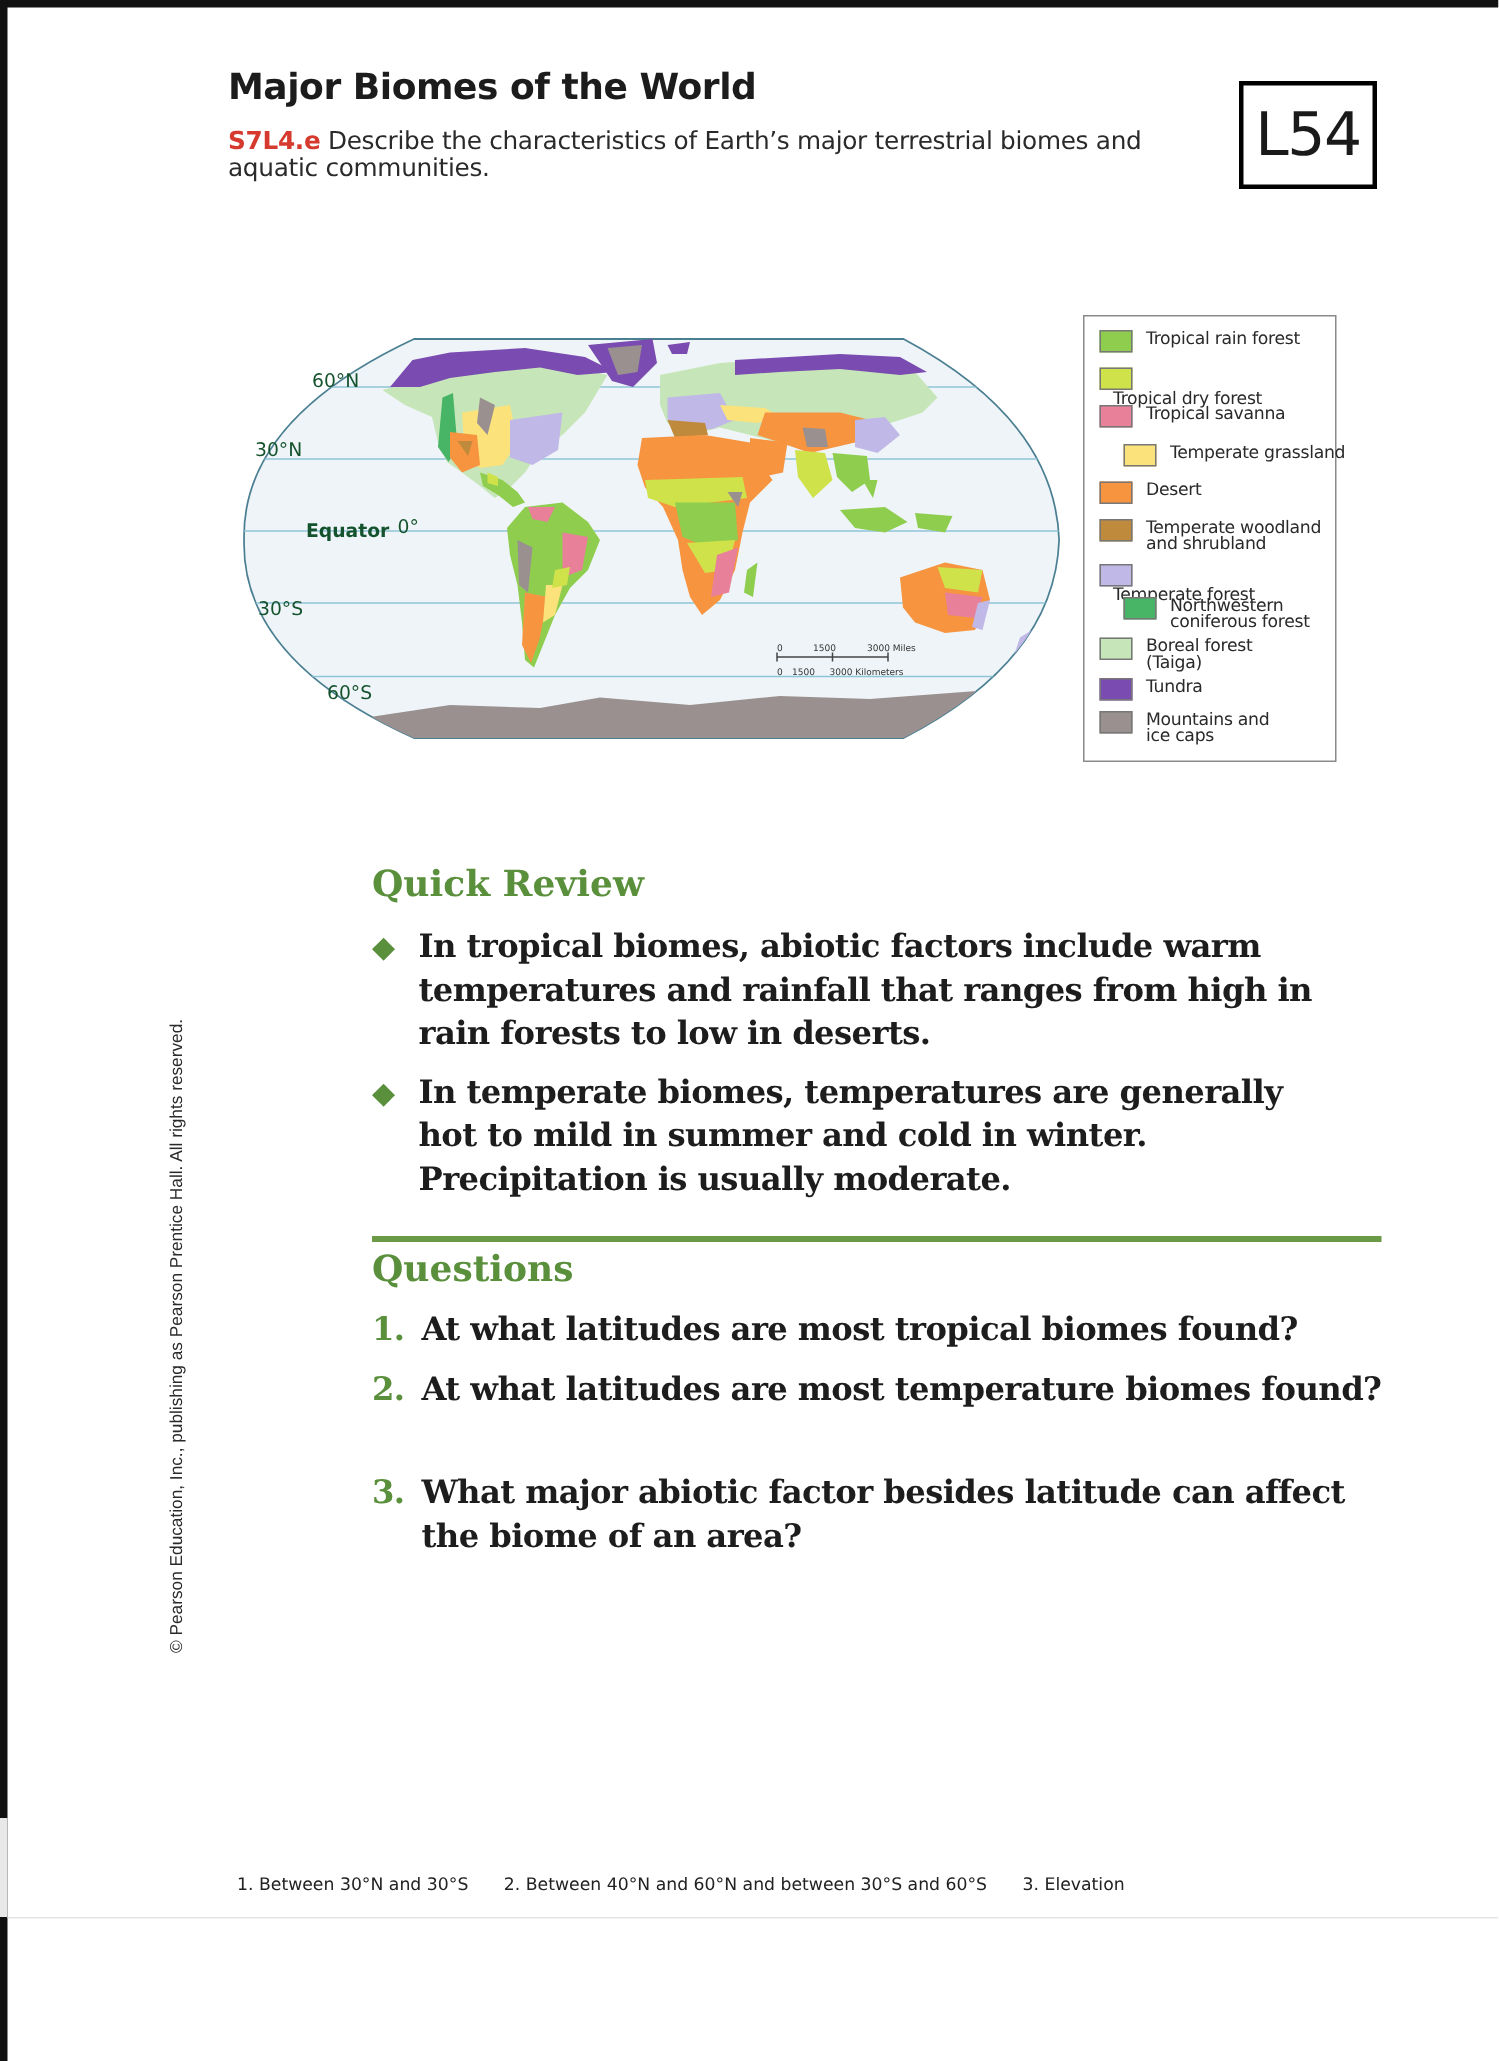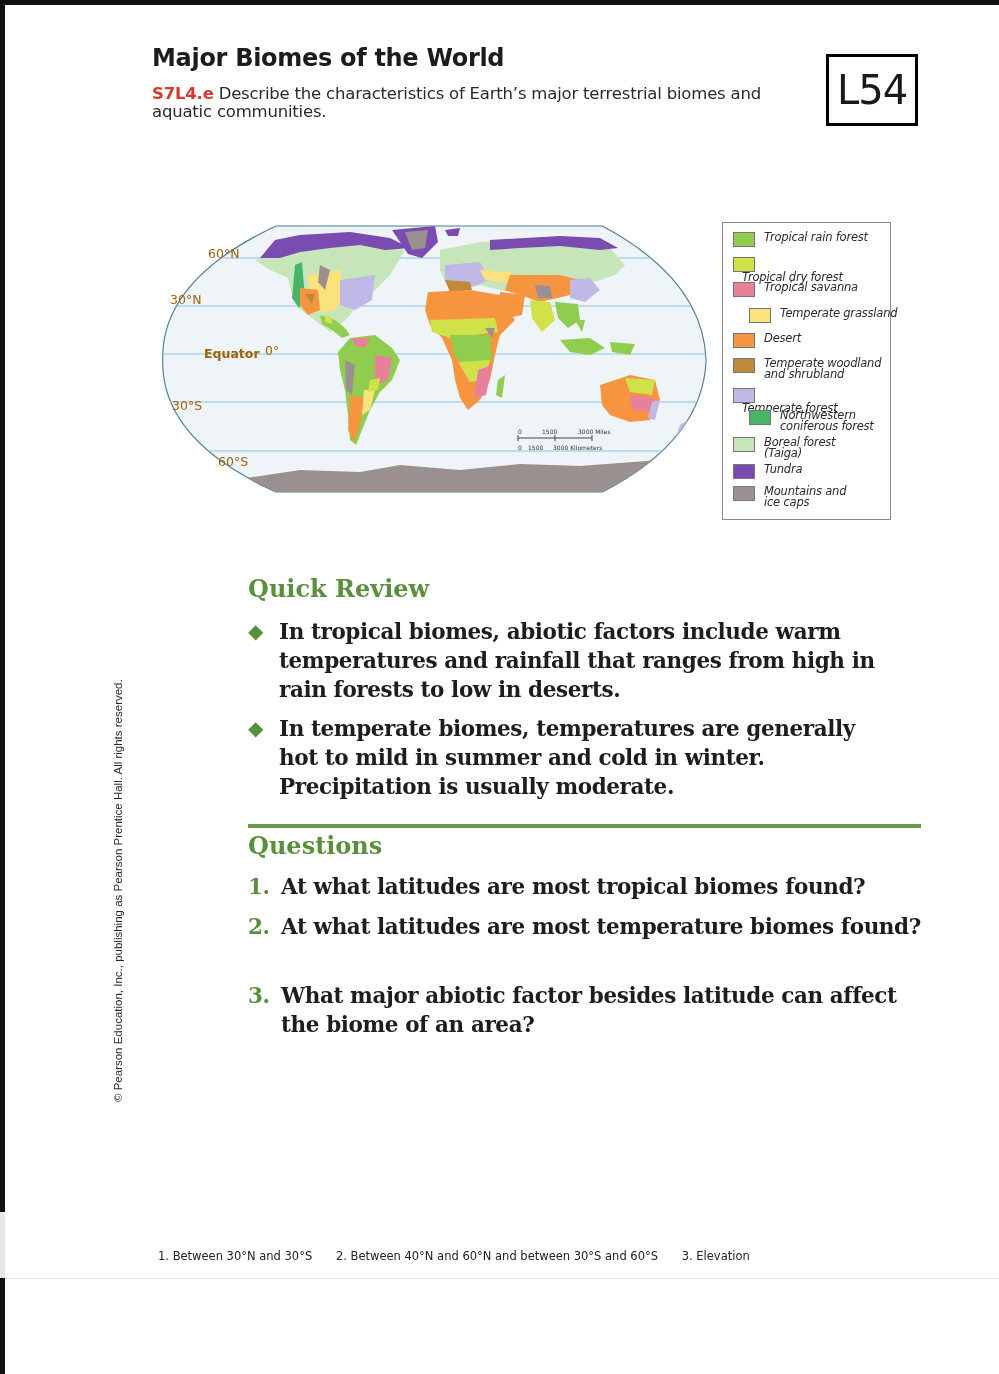--- a/index.html
+++ b/index.html
@@ -27,25 +27,25 @@
     .standard .code { color: #d63a2e; font-weight: bold; margin-right: 5px; }
     .lesson-box {
       position: absolute; left: 826px; top: 54px; width: 92px; height: 72px;
       border: 3px solid #000000; box-sizing: border-box;
       display: flex; align-items: center; justify-content: center;
       font-family: "DejaVu Sans", sans-serif; font-size: 40px; color: #1a1a1a; letter-spacing: -1px;
     }
 
     .map-wrap { position: absolute; left: 160px; top: 220px; width: 560px; height: 280px; }
     .map-wrap svg { position: absolute; left: 0; top: 0; }
-    .lat-label { position: absolute; font-family: "DejaVu Sans", sans-serif; font-size: 12.5px; color: #a16207; }
+    .lat-label { position: absolute; font-family: "DejaVu Sans", sans-serif; font-size: 12.5px; color: #14532d; }
 
     .legend {
-      position: absolute; left: 722px; top: 222px; width: 169px; height: 298px;
-      border: 1px solid #8a8a8a; box-sizing: border-box; background: #fff; font-style: italic;
+      position: absolute; left: 722px; top: 210px; width: 169px; height: 298px;
+      border: 1px solid #8a8a8a; box-sizing: border-box; background: #fff;
     }
     .legend-item { position: absolute; left: 10px; display: flex; align-items: flex-start; }
     .swatch { width: 22px; height: 15px; border: 1px solid #777; box-sizing: border-box; flex: 0 0 auto; }
     .legend-label {
       margin-left: 9px; font-family: "DejaVu Sans", sans-serif; font-size: 11.5px;
       line-height: 11px; color: #2a2a2a; white-space: pre-line; width: 125px; letter-spacing: -0.2px;
     }
 
     .section-head {
       position: absolute; left: 248px;

